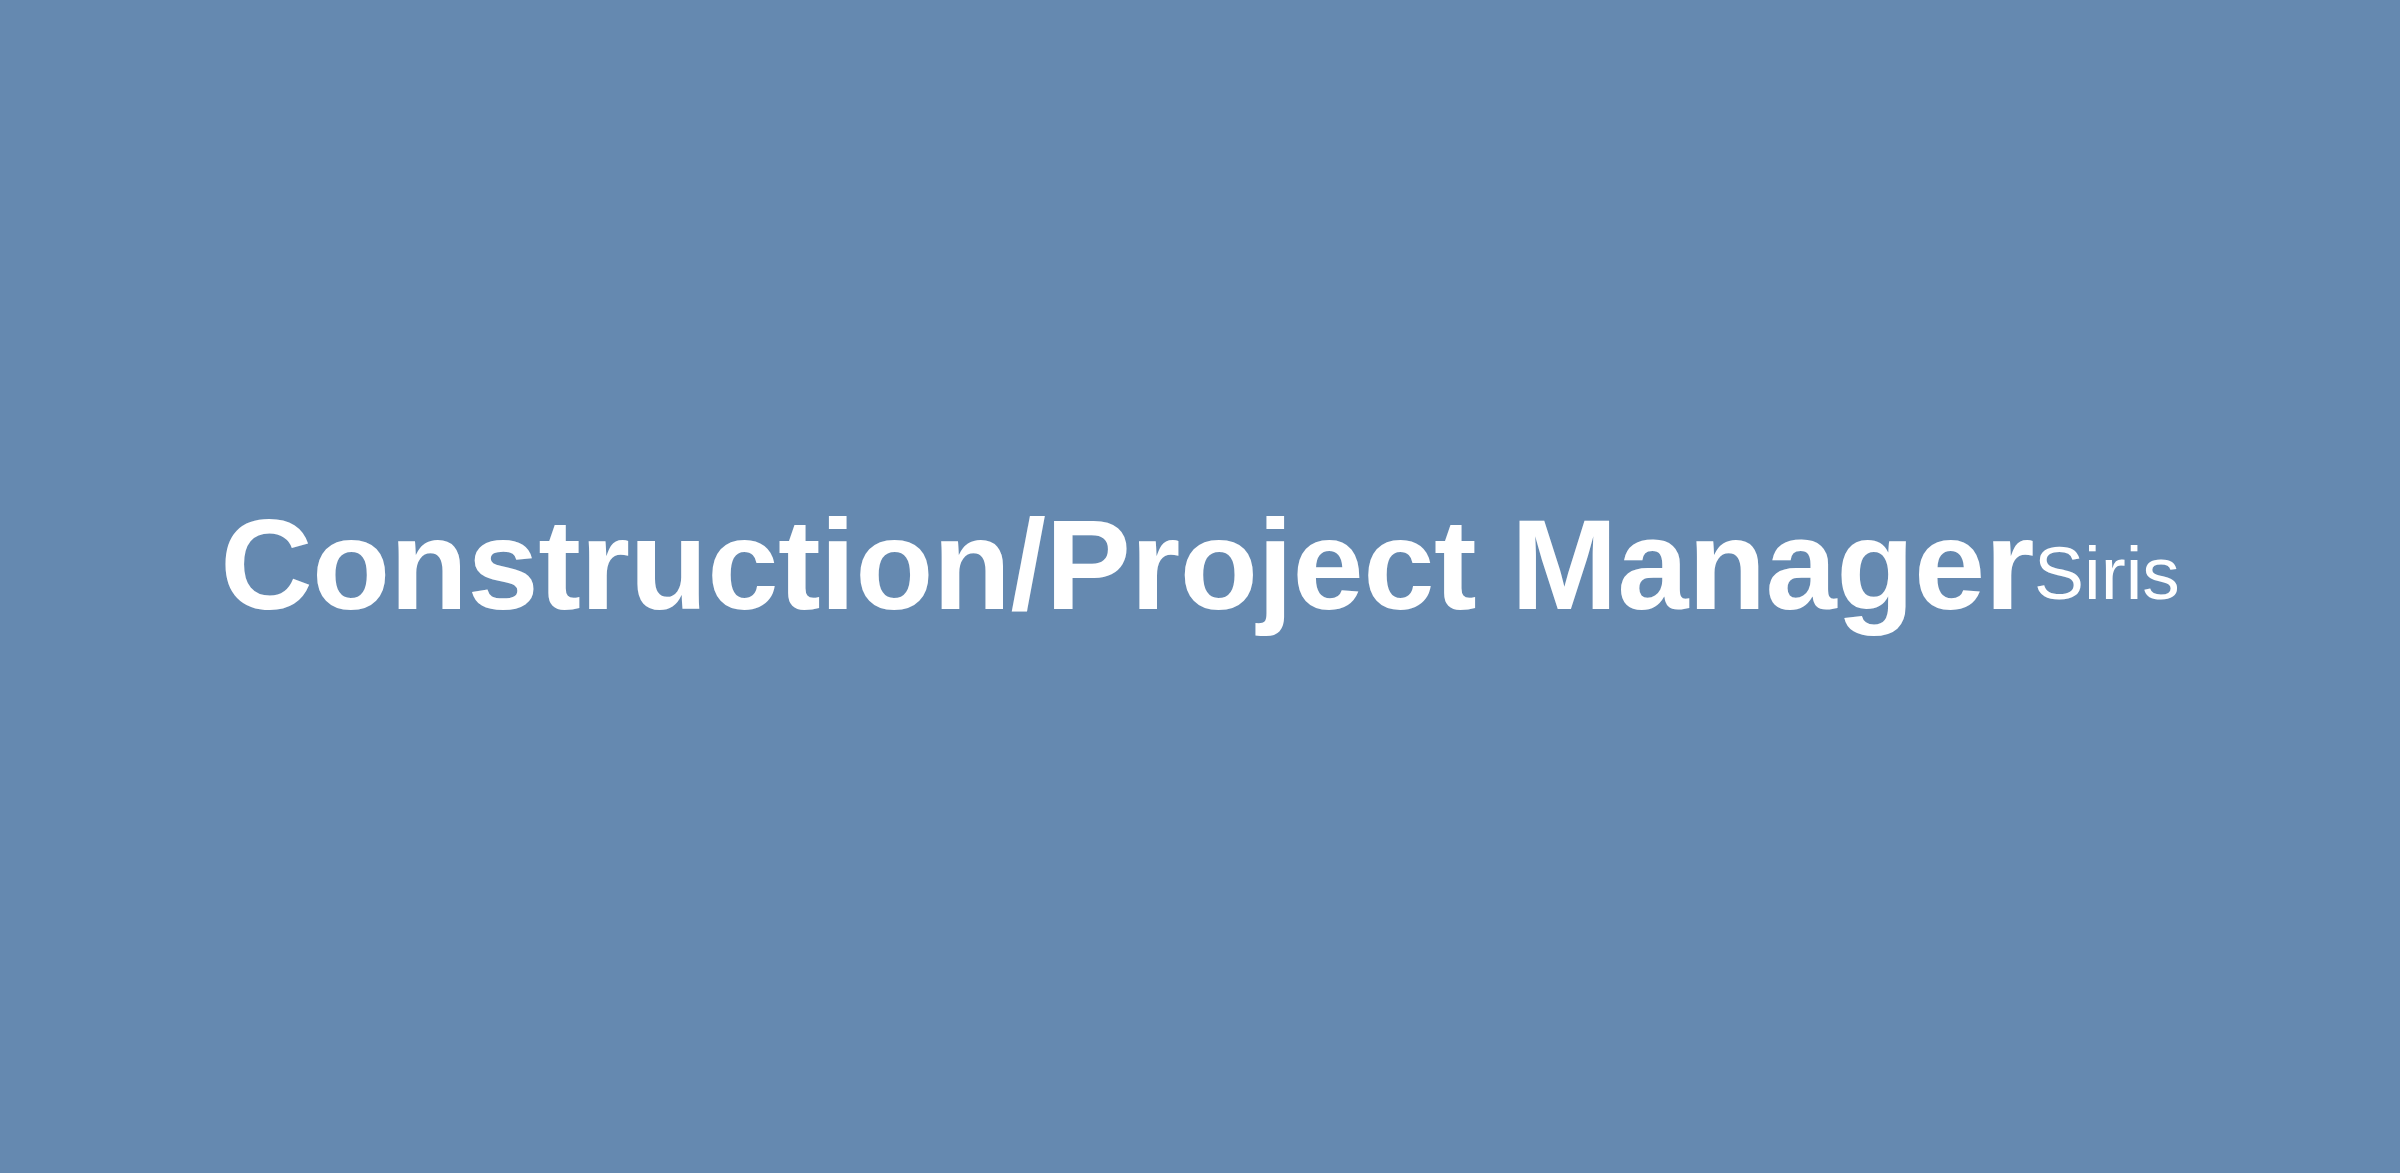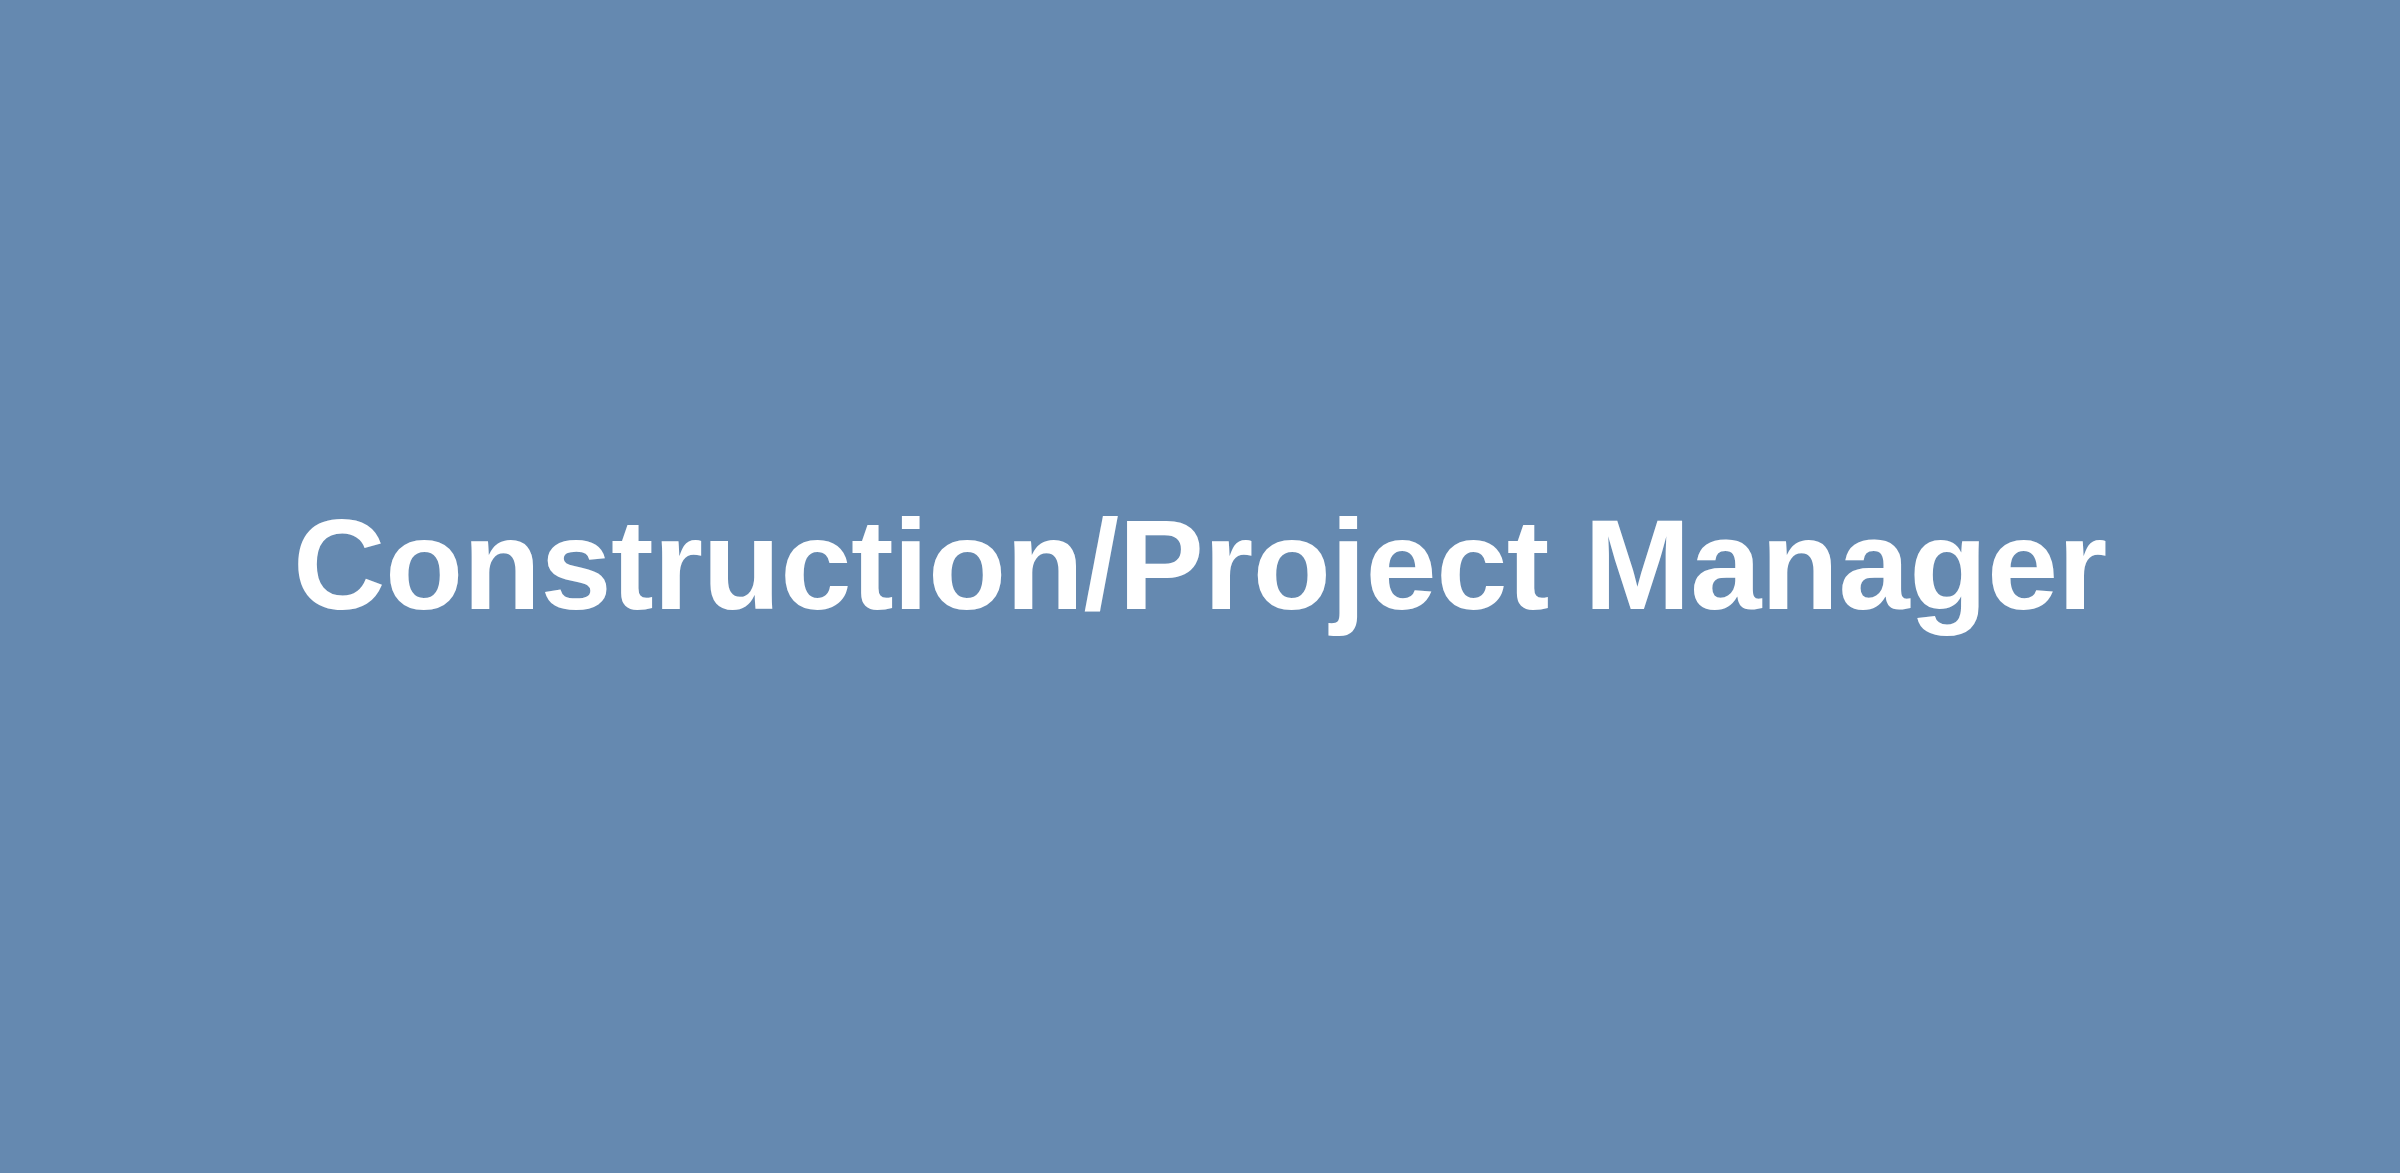--- a/index.html
+++ b/index.html
@@ -66,16 +66,17 @@
 </style>
 </head>
 <body>
 
 <div class="title-card" style="background-color: rgb(101, 137, 176);">
 
   <div class="title-block">
 
     <h1 class="card-title">Construction/Project Manager</h1>
 
+    <p class="card-subtitle">Siris</p>
 
   </div>
 
 </div>
 
 </body></html>

